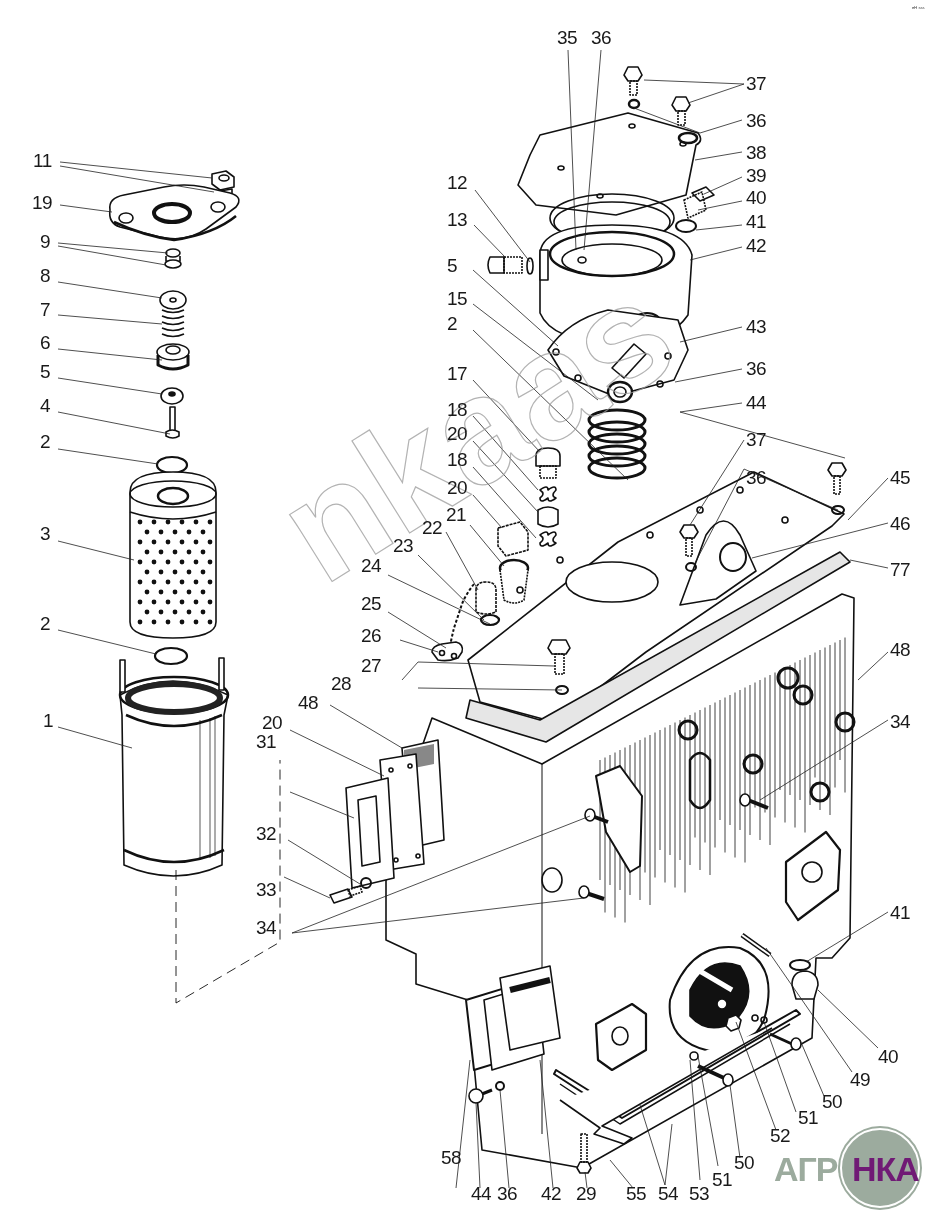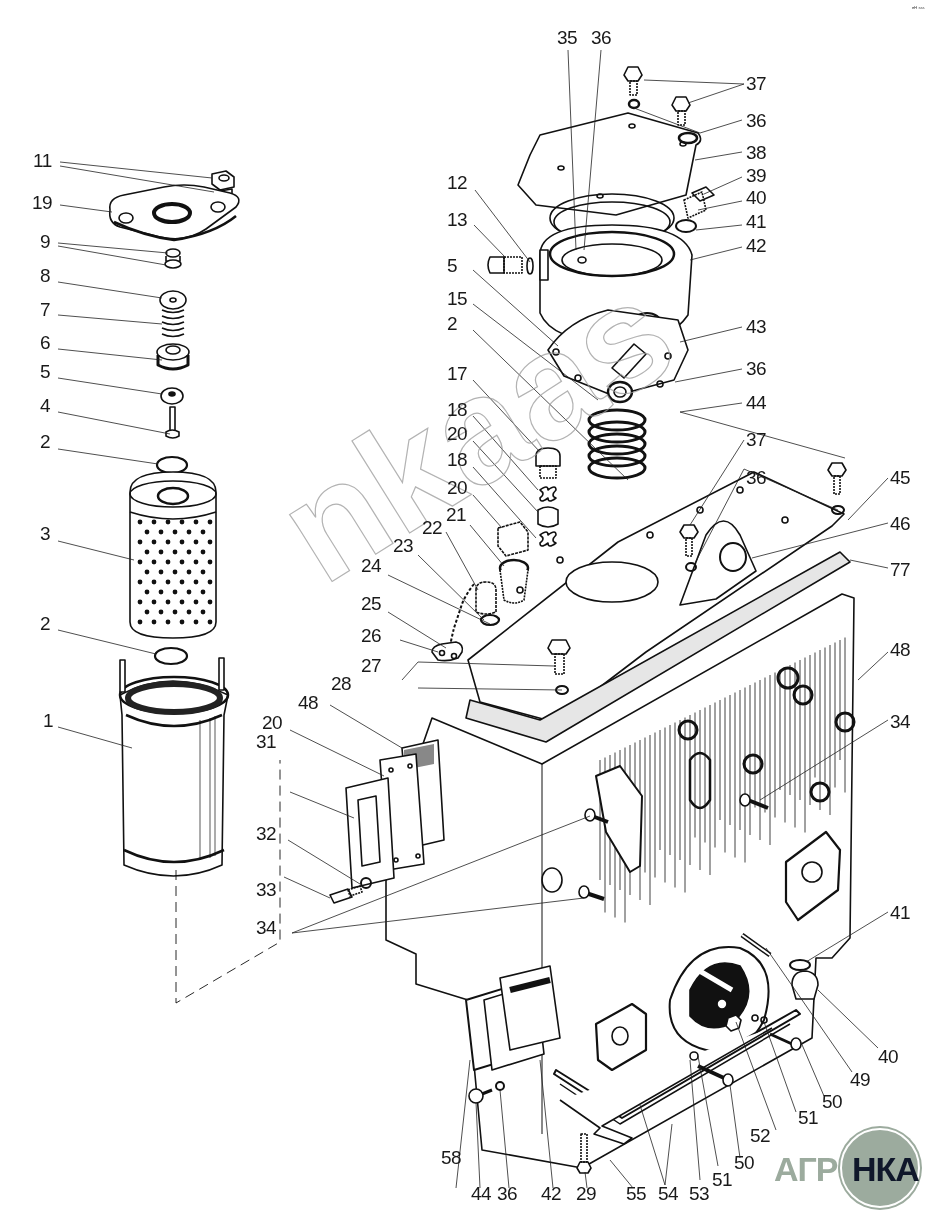--- a/index.html
+++ b/index.html
@@ -11,21 +11,21 @@
   .corner-mark { position: absolute; left: 912px; top: 6px; font-size: 6px; color: #333; }
   .watermark { position: absolute; left: 250px; top: 470px; font-size: 150px; font-weight: bold;
                color: transparent; -webkit-text-stroke: 1.2px #9a9a9a; transform: rotate(-32deg);
                transform-origin: left top; opacity: 0.75; font-family: "Liberation Sans", sans-serif; }
   .logo { position: absolute; left: 774px; top: 1128px; width: 150px; height: 80px; }
   .logo-text { position: absolute; left: 0; top: 22px; font-size: 34px; font-weight: bold;
                color: #9cab9e; letter-spacing: -1px; font-family: "Liberation Sans", sans-serif; }
   .logo-circle { position: absolute; left: 66px; top: 0; width: 76px; height: 76px; border-radius: 50%;
                  background: #9cab9e; border: 2px solid #ffffff; box-shadow: 0 0 0 2px #9cab9e; }
   .logo-circle-text { position: absolute; left: 10px; top: 20px; font-size: 34px; font-weight: bold;
-                      color: #0f172a; letter-spacing: -1px; font-family: "Liberation Sans", sans-serif; }
+                      color: #701a75; letter-spacing: -1px; font-family: "Liberation Sans", sans-serif; }
 </style>
 </head>
 <body>
 
 <div class="corner-mark">ᵉᴴ ˢˢˢ</div>
 
 <svg id="canvas" viewBox="0 0 936 1227" xmlns="http://www.w3.org/2000/svg">
   <g fill="none" stroke="#111" stroke-width="1.6" stroke-linejoin="round">
 
     <g>
@@ -542,21 +542,21 @@
   <span class="lbl" style="left:890px;top:468px">45</span>
   <span class="lbl" style="left:890px;top:514px">46</span>
   <span class="lbl" style="left:890px;top:560px">77</span>
   <span class="lbl" style="left:890px;top:640px">48</span>
   <span class="lbl" style="left:890px;top:712px">34</span>
   <span class="lbl" style="left:890px;top:903px">41</span>
   <span class="lbl" style="left:878px;top:1047px">40</span>
   <span class="lbl" style="left:850px;top:1070px">49</span>
   <span class="lbl" style="left:822px;top:1092px">50</span>
   <span class="lbl" style="left:798px;top:1108px">51</span>
-  <span class="lbl" style="left:750px;top:1126px">52</span>
+  <span class="lbl" style="left:770px;top:1126px">52</span>
   <span class="lbl" style="left:734px;top:1153px">50</span>
   <span class="lbl" style="left:712px;top:1170px">51</span>
   <span class="lbl" style="left:689px;top:1184px">53</span>
   <span class="lbl" style="left:658px;top:1184px">54</span>
   <span class="lbl" style="left:626px;top:1184px">55</span>
   <span class="lbl" style="left:576px;top:1184px">29</span>
   <span class="lbl" style="left:541px;top:1184px">42</span>
   <span class="lbl" style="left:497px;top:1184px">36</span>
   <span class="lbl" style="left:471px;top:1184px">44</span>
   <span class="lbl" style="left:441px;top:1148px">58</span>

